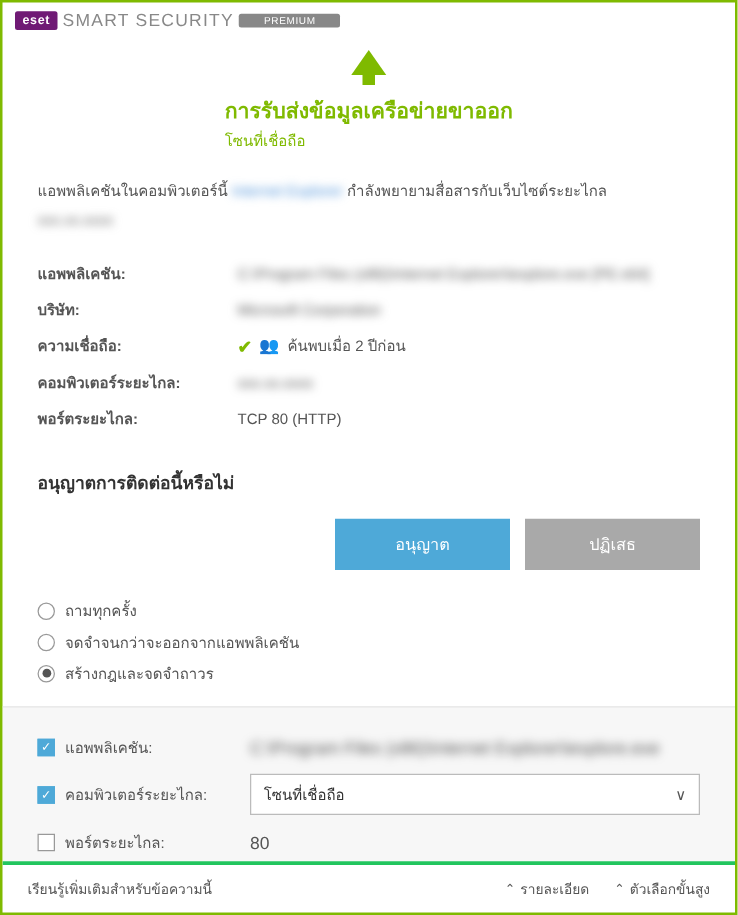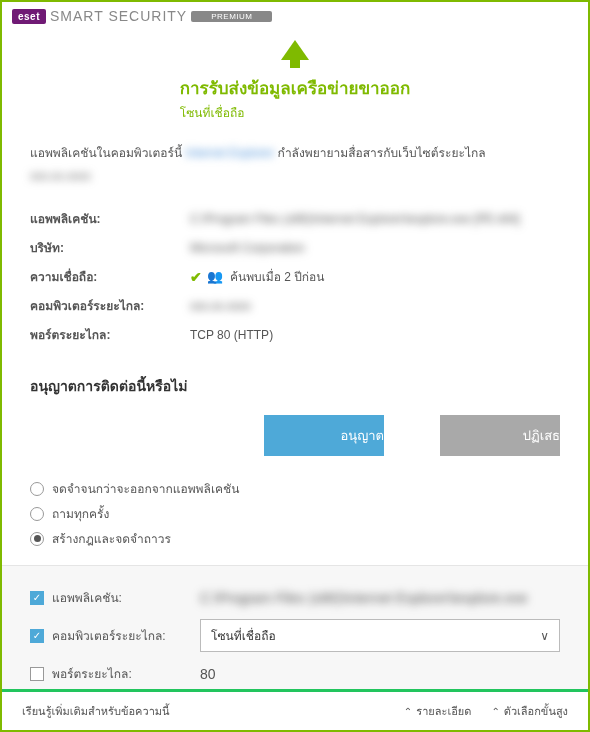--- a/index.html
+++ b/index.html
@@ -89,29 +89,29 @@
 .people-icon { color: #6a8bb5; font-size: 13px; }
 .question {
   font-size: 14px;
   font-weight: bold;
   color: #333;
   margin: 26px 0 18px 0;
 }
 .btn-row { display: flex; justify-content: flex-end; gap: 12px; margin-bottom: 20px; }
 .btn {
   padding: 10px 0;
-  width: 120px;
-  text-align: right;
+  width: 140px;
+  text-align: center;
   color: #fff;
   font-size: 13px;
   cursor: pointer;
   border: none;
 }
 .btn-allow { background: #4ea9d8; }
-.btn-deny { background: #a9a9a9; margin-left: 44px; }
+.btn-deny { background: #a9a9a9; }
 .radio-group { margin-bottom: 14px; }
 .radio-row { display: flex; align-items: center; gap: 8px; padding: 3px 0; color: #555; font-size: 12px; }
 .radio {
   width: 14px; height: 14px;
   border: 1px solid #999;
   border-radius: 50%;
   display: inline-flex;
   align-items: center;
   justify-content: center;
 }
@@ -220,25 +220,25 @@
   <div class="question">อนุญาตการติดต่อนี้หรือไม่</div>
 
   <div class="btn-row">
     <button class="btn btn-allow">อนุญาต</button>
     <button class="btn btn-deny">ปฏิเสธ</button>
   </div>
 
   <div class="radio-group">
     <div class="radio-row">
       <span class="radio"></span>
-      <span>จดจำจนกว่าจะออกจากแอพพลิเคชัน</span>
+      <span>ถามทุกครั้ง</span>
     </div>
     <div class="radio-row">
       <span class="radio"></span>
-      <span>ถามทุกครั้ง</span>
+      <span>จดจำจนกว่าจะออกจากแอพพลิเคชัน</span>
     </div>
     <div class="radio-row">
       <span class="radio sel"></span>
       <span>สร้างกฎและจดจำถาวร</span>
     </div>
   </div>
 
   <div class="rule-panel">
     <div class="rule-row">
       <span class="chk sel">✓</span>

